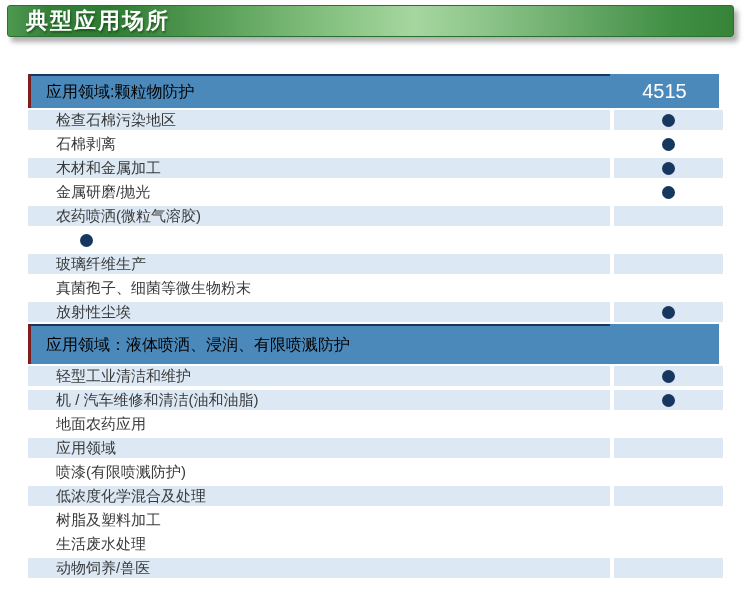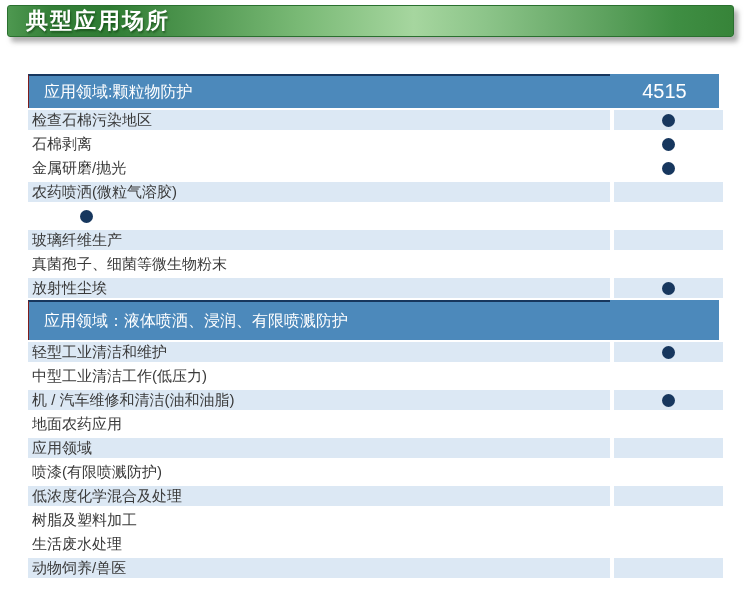--- a/index.html
+++ b/index.html
@@ -23,33 +23,33 @@
     color:#ffffff; font-weight:bold; font-size:22px; letter-spacing:2px;
     padding-left:18px; text-shadow:1px 2px 2px rgba(0,40,0,0.45);
     line-height:1;
   }
   .app-table { position:absolute; left:28px; top:74px; width:695px; }
 
   .header-row { display:flex; height:40px; }
   .header-row.tall { height:34px; }
   .header-main {
     width:582px; box-sizing:border-box;
-    background:#4c89bb; border-top:2px solid #17375e; border-left:1px solid #7f1d1d;
-    color:#ffffff; font-size:16px;
+    background:#4c89bb; border-top:2px solid #17375e; border-left:3px solid #7f1d1d;
+    color:#000000; font-size:16px;
     display:flex; align-items:center; padding-left:15px;
   }
   .header-right {
     width:109px; margin-left:0; background:#4c89bb;
     color:#ffffff; font-size:20px;
     display:flex; align-items:center; justify-content:center;
   }
   .row { display:flex; height:24px; align-items:center; }
   .cell-main {
     width:582px; height:20px; box-sizing:border-box;
-    display:flex; align-items:center; padding-left:4px;
+    display:flex; align-items:center; padding-left:28px;
     font-size:15px; color:#3a3a3a; background:#ffffff;
     white-space:nowrap; overflow:hidden;
   }
   .cell-right {
     width:109px; height:20px; margin-left:4px; background:#ffffff;
     display:flex; align-items:center; justify-content:center;
   }
   .row.alt .cell-main, .row.alt .cell-right { background:#dce8f4; }
   .dot {
     width:13px; height:13px; border-radius:50%; background:#17375e; display:block;
@@ -68,20 +68,26 @@
       <div class="header-right">4515</div>
     </div>
     <div class="row alt">
       <div class="cell-main">检查石棉污染地区</div>
       <div class="cell-right">
         <span class="dot"></span>
       </div>
     </div>
     <div class="row">
       <div class="cell-main">石棉剥离</div>
+      <div class="cell-right">
+        <span class="dot"></span>
+      </div>
+    </div>
+    <div class="row alt">
+      <div class="cell-main">木材和金属加工</div>
       <div class="cell-right">
         <span class="dot"></span>
       </div>
     </div>
     <div class="row">
       <div class="cell-main">金属研磨/抛光</div>
       <div class="cell-right">
         <span class="dot"></span>
       </div>
     </div>
@@ -111,24 +117,20 @@
     <div class="header-row">
       <div class="header-main">应用领域：液体喷洒、浸润、有限喷溅防护</div>
       <div class="header-right"></div>
     </div>
     <div class="row alt">
       <div class="cell-main">轻型工业清洁和维护</div>
       <div class="cell-right">
         <span class="dot"></span>
       </div>
     </div>
-    <div class="row">
-      <div class="cell-main">中型工业清洁工作(低压力)</div>
-      <div class="cell-right"></div>
-    </div>
     <div class="row alt">
       <div class="cell-main">机 / 汽车维修和清洁(油和油脂)</div>
       <div class="cell-right">
         <span class="dot"></span>
       </div>
     </div>
     <div class="row">
       <div class="cell-main">地面农药应用</div>
       <div class="cell-right"></div>
     </div>

